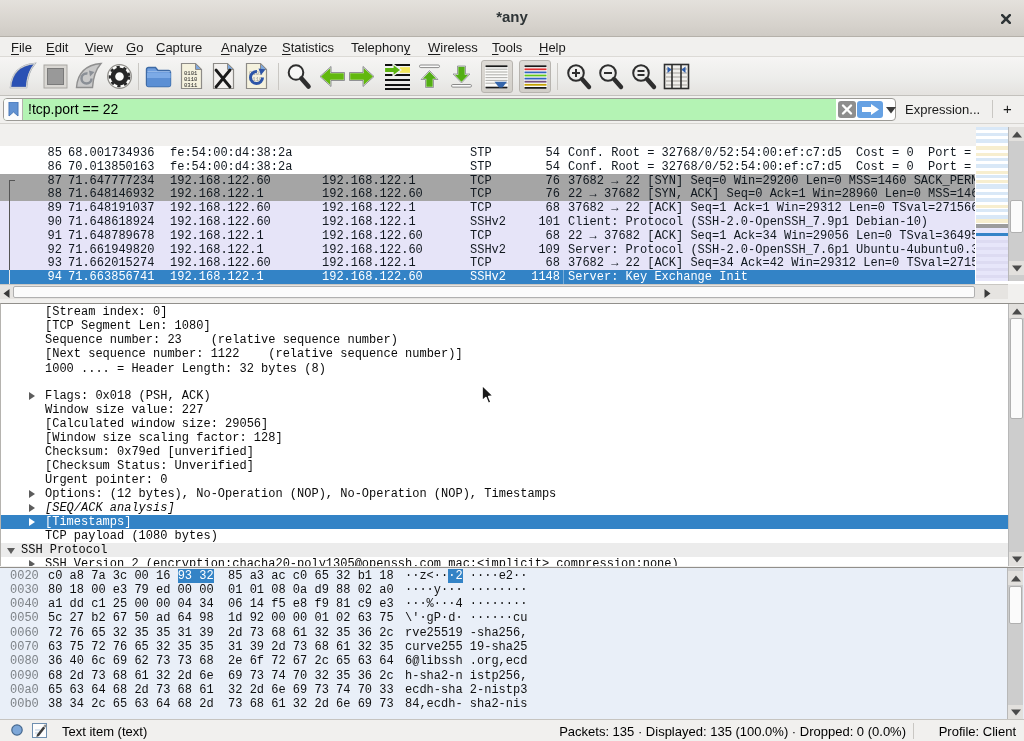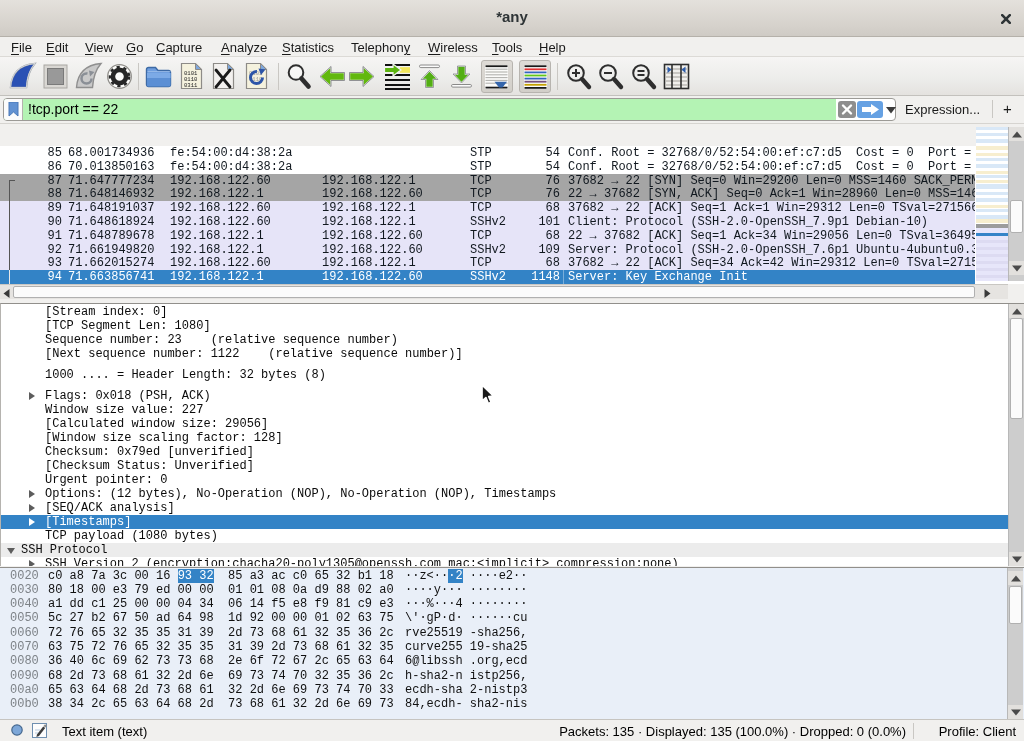--- a/index.html
+++ b/index.html
@@ -475,21 +475,21 @@
     </div>
     <div class="drow" style="top:14.5px;">
       <span style="position:absolute;left:44px">[TCP Segment Len: 1080]</span>
     </div>
     <div class="drow" style="top:28.5px;">
       <span style="position:absolute;left:44px">Sequence number: 23    (relative sequence number)</span>
     </div>
     <div class="drow" style="top:42.5px;">
       <span style="position:absolute;left:44px">[Next sequence number: 1122    (relative sequence number)]</span>
     </div>
-    <div class="drow" style="top:64px;padding-left:16px;">
+    <div class="drow" style="top:58px;padding-left:16px;">
       <span style="position:absolute;left:44px">1000 .... = Header Length: 32 bytes (8)</span>
     </div>
     <div class="drow" style="top:84.5px;">
       <div class="tri-r" style="left:28px;top:3px;border-left-color:#5c5c5c"></div>
       <span style="position:absolute;left:44px">Flags: 0x018 (PSH, ACK)</span>
     </div>
     <div class="drow" style="top:98.5px;">
       <span style="position:absolute;left:44px">Window size value: 227</span>
     </div>
     <div class="drow" style="top:112.5px;">
@@ -504,21 +504,21 @@
     <div class="drow" style="top:154.5px;">
       <span style="position:absolute;left:44px">[Checksum Status: Unverified]</span>
     </div>
     <div class="drow" style="top:168.5px;">
       <span style="position:absolute;left:44px">Urgent pointer: 0</span>
     </div>
     <div class="drow" style="top:182.5px;">
       <div class="tri-r" style="left:28px;top:3px;border-left-color:#5c5c5c"></div>
       <span style="position:absolute;left:44px">Options: (12 bytes), No-Operation (NOP), No-Operation (NOP), Timestamps</span>
     </div>
-    <div class="drow" style="top:196.5px;">
+    <div class="drow" style="top:196.5px;font-style:italic;">
       <div class="tri-r" style="left:28px;top:3px;border-left-color:#5c5c5c"></div>
       <span style="position:absolute;left:44px">[SEQ/ACK analysis]</span>
     </div>
     <div class="drow" style="top:210.5px;background:#3383c6;color:#fff;">
       <div class="tri-r" style="left:28px;top:3px;border-left-color:#fff"></div>
       <span style="position:absolute;left:44px">[Timestamps]</span>
     </div>
     <div class="drow" style="top:224.5px;">
       <span style="position:absolute;left:44px">TCP payload (1080 bytes)</span>
     </div>

